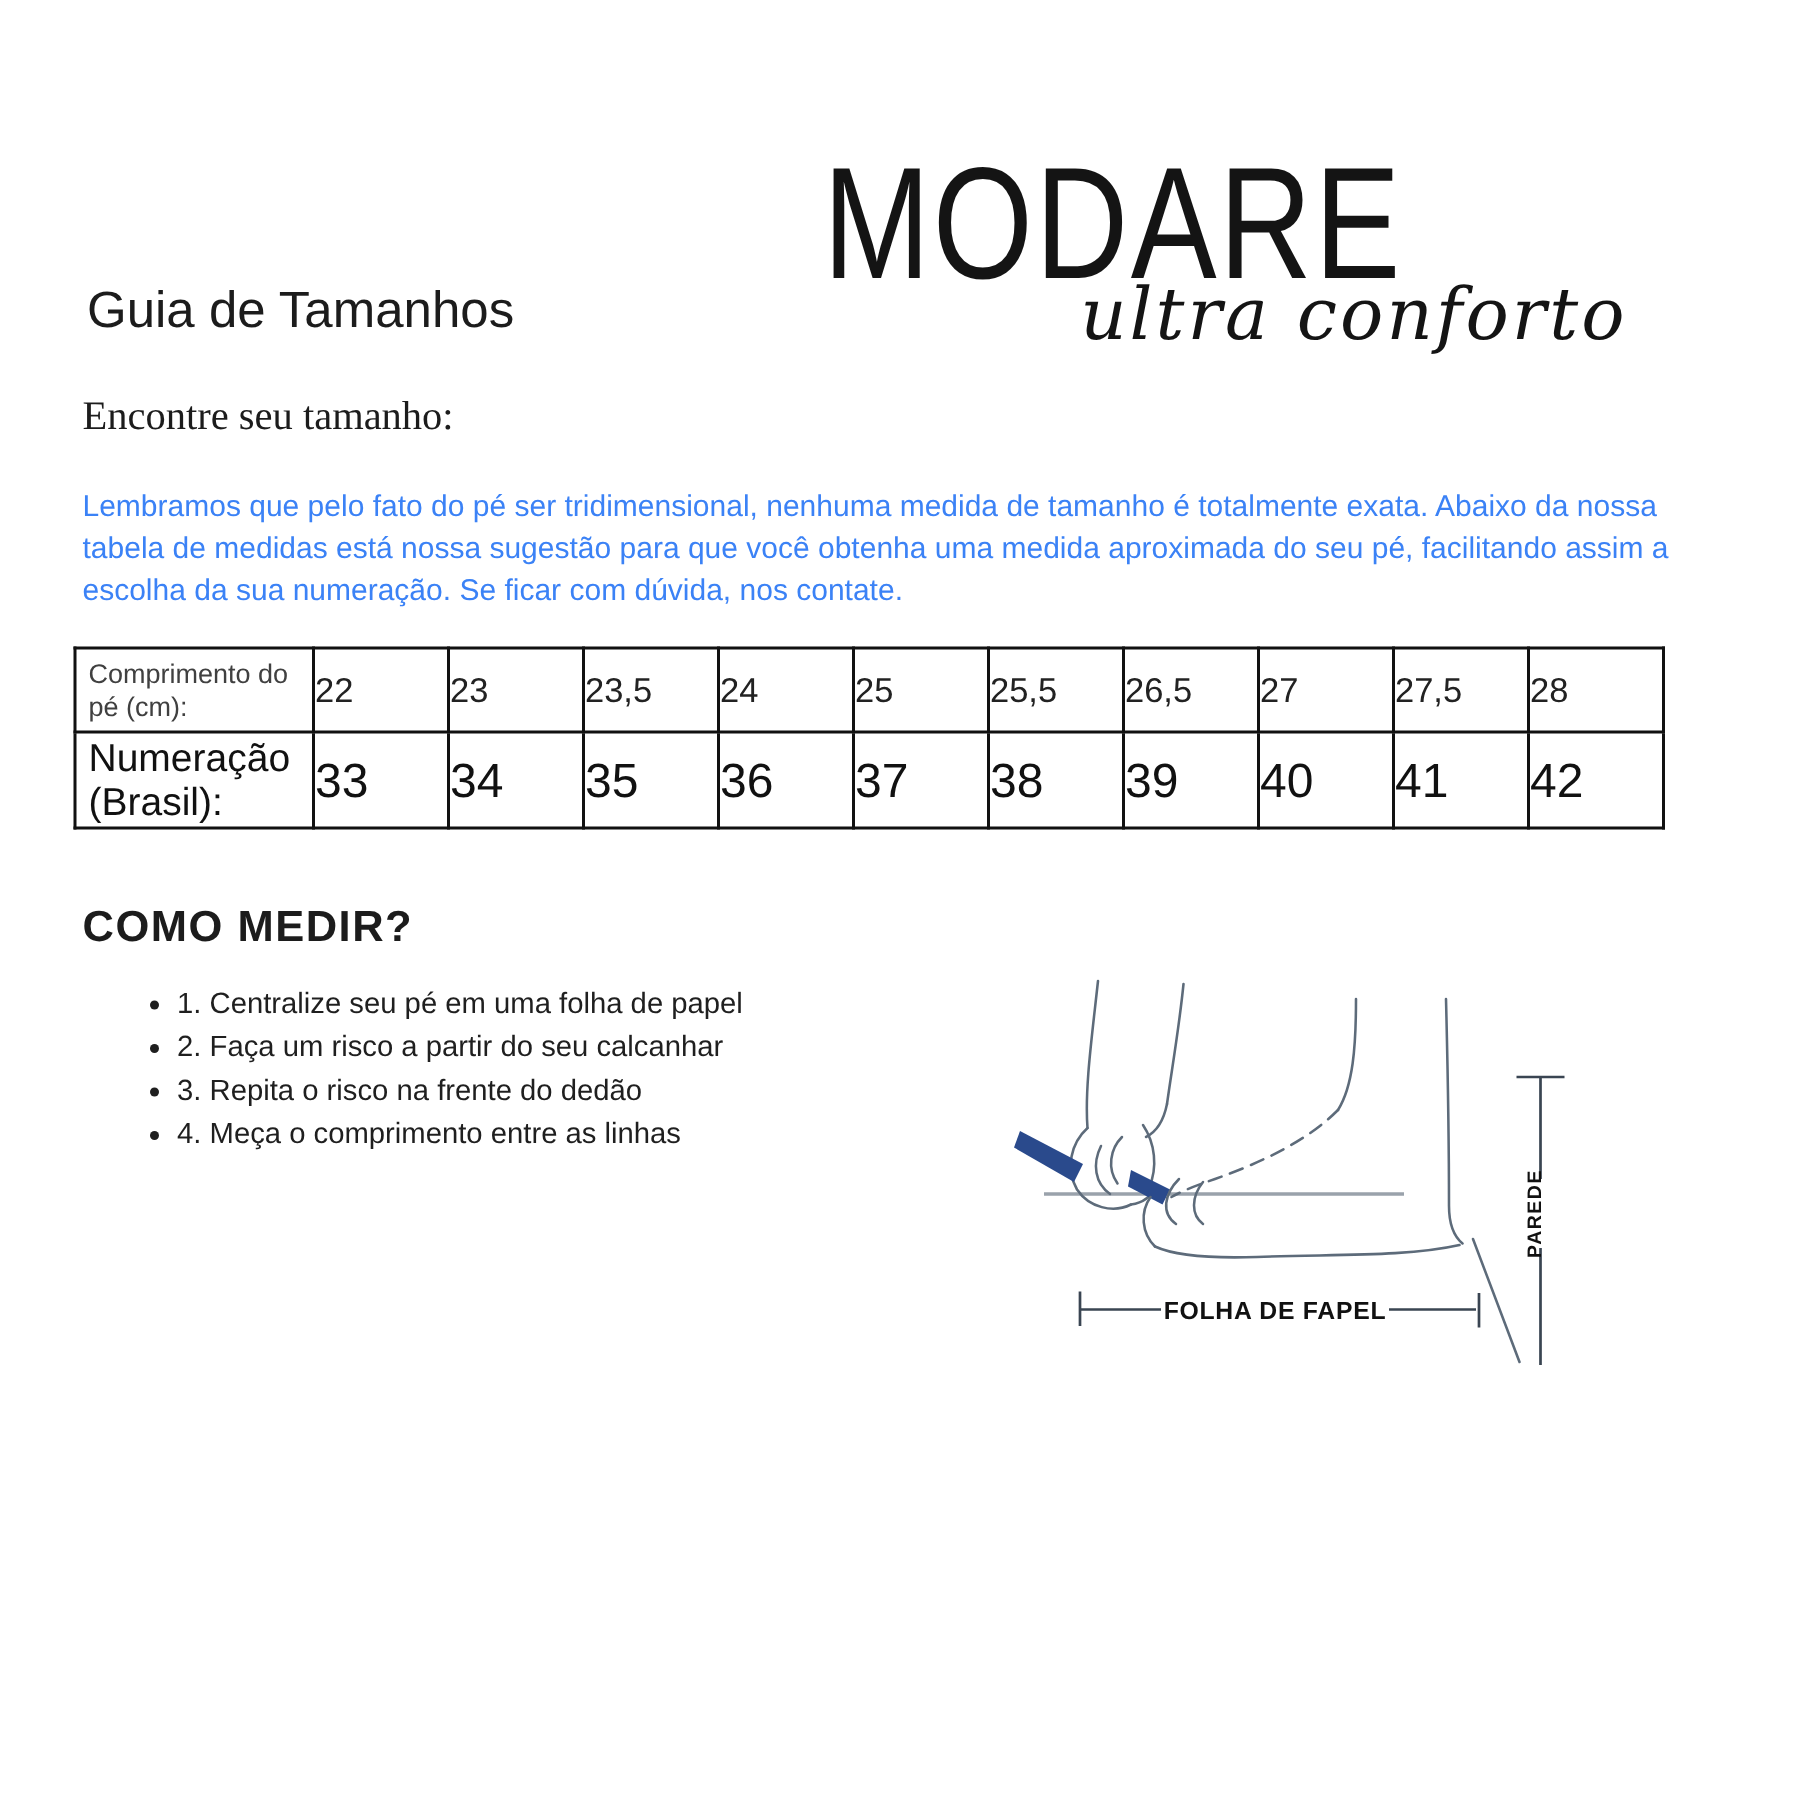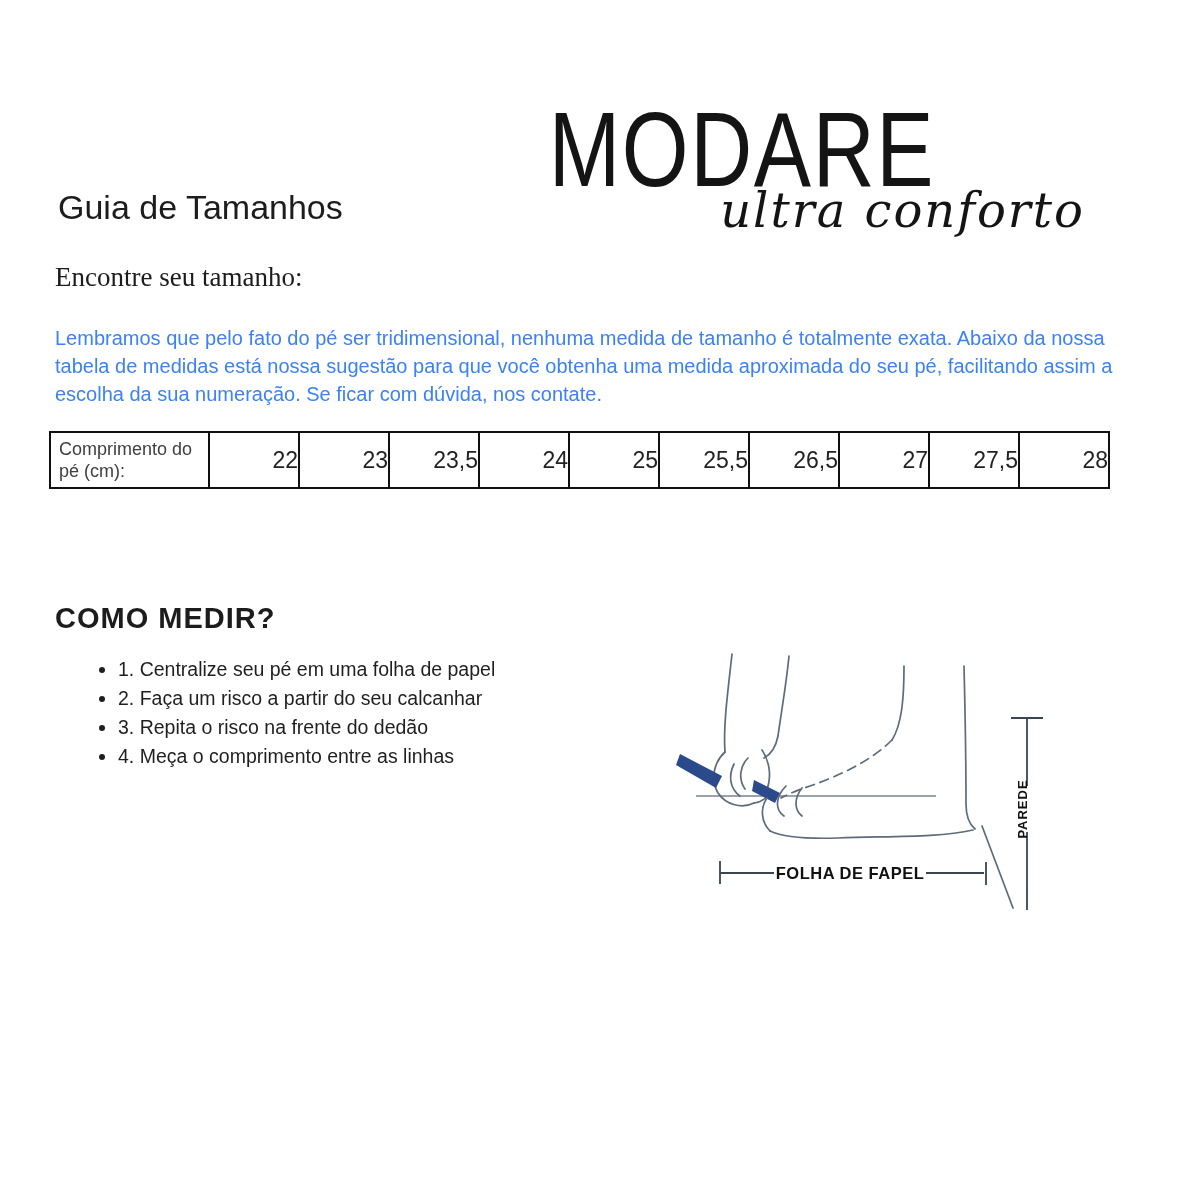--- a/index.html
+++ b/index.html
@@ -12,21 +12,21 @@
   .tagline{position:absolute;top:186px;right:115px;font-family:"DejaVu Serif",serif;font-style:italic;
            font-size:48px;line-height:1;color:#141414;letter-spacing:2px;white-space:nowrap;}
 
   
   .title{position:absolute;left:58px;top:188px;font-size:34px;font-weight:400;color:#1c1c1c;}
   .subtitle{position:absolute;left:55px;top:262px;font-size:27px;font-weight:400;color:#1c1c1c;font-family:Liberation Serif, serif;}
   .intro{position:absolute;left:55px;top:324px;width:1095px;font-size:20px;line-height:28px;color:#3b82f6;}
 
   
   table.sizes{position:absolute;left:49px;top:431px;border-collapse:collapse;table-layout:fixed;}
-  table.sizes td{border:2px solid #111;text-align:right;vertical-align:middle;padding:0;background:#fff;}
+  table.sizes td{border:2px solid #111;text-align:left;vertical-align:middle;padding:0;background:#fff;}
   table.sizes td.lbl{width:145px;text-align:left;padding:2px 4px 2px 8px;}
   table.sizes td.val{width:88px;}
   tr.r1{height:56px;} tr.r2{height:62px;}
   tr.r1 td.lbl{font-size:18px;line-height:1.25;color:#404040;}
   tr.r1 td.val{font-size:23px;color:#222;}
   tr.r2 td.lbl{font-size:26px;line-height:1.12;color:#111;}
   tr.r2 td.val{font-size:32px;color:#111;}
 
   .howto{position:absolute;left:55px;top:602px;font-size:29px;font-weight:700;letter-spacing:1px;color:#1c1c1c;}
   ul.steps{position:absolute;left:88px;top:658px;margin:0;padding-left:30px;list-style:disc;}
@@ -59,20 +59,33 @@
       <td class="val">22</td>
       <td class="val">23</td>
       <td class="val">23,5</td>
       <td class="val">24</td>
       <td class="val">25</td>
       <td class="val">25,5</td>
       <td class="val">26,5</td>
       <td class="val">27</td>
       <td class="val">27,5</td>
       <td class="val">28</td>
+    </tr>
+    <tr class="r2">
+      <td class="lbl">Numeração (Brasil):</td>
+      <td class="val">33</td>
+      <td class="val">34</td>
+      <td class="val">35</td>
+      <td class="val">36</td>
+      <td class="val">37</td>
+      <td class="val">38</td>
+      <td class="val">39</td>
+      <td class="val">40</td>
+      <td class="val">41</td>
+      <td class="val">42</td>
     </tr>
   </tbody>
     </table>
 
   <div class="howto">COMO MEDIR?</div>
 
   <ul class="steps">
     <li>1. Centralize seu pé em uma folha de papel</li>
     <li>2. Faça um risco a partir do seu calcanhar</li>
     <li>3. Repita o risco na frente do dedão</li>

